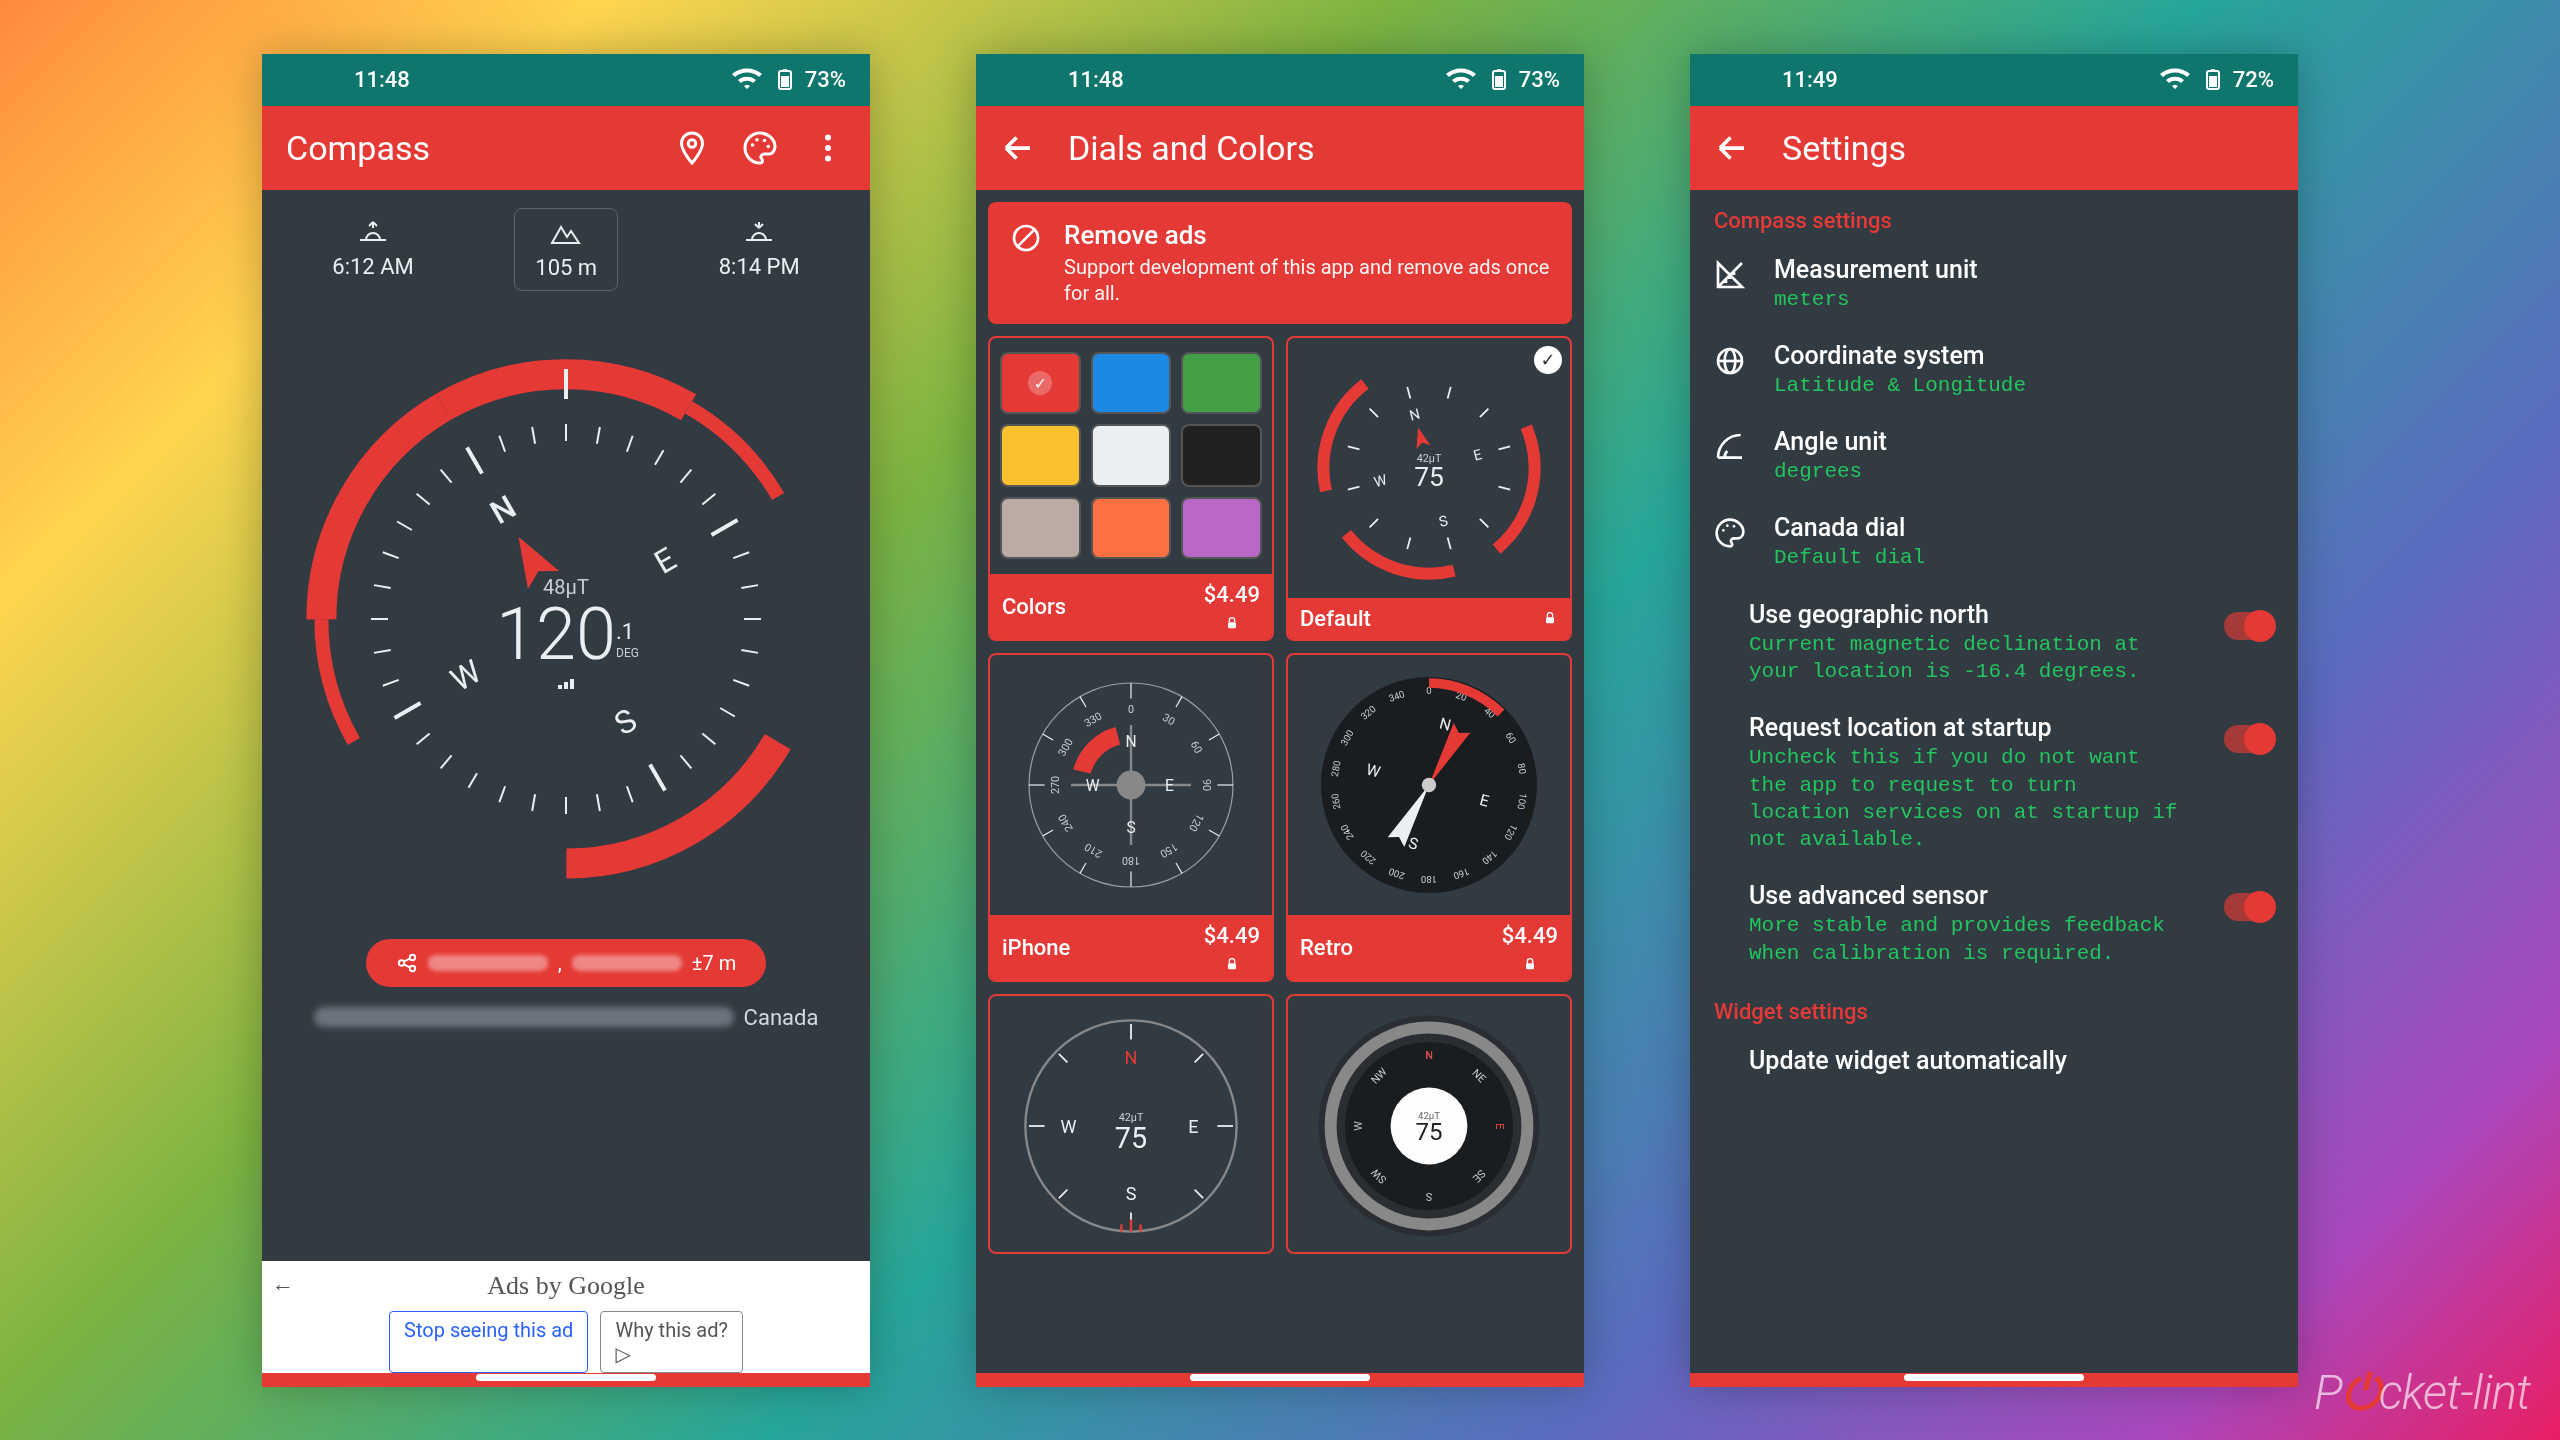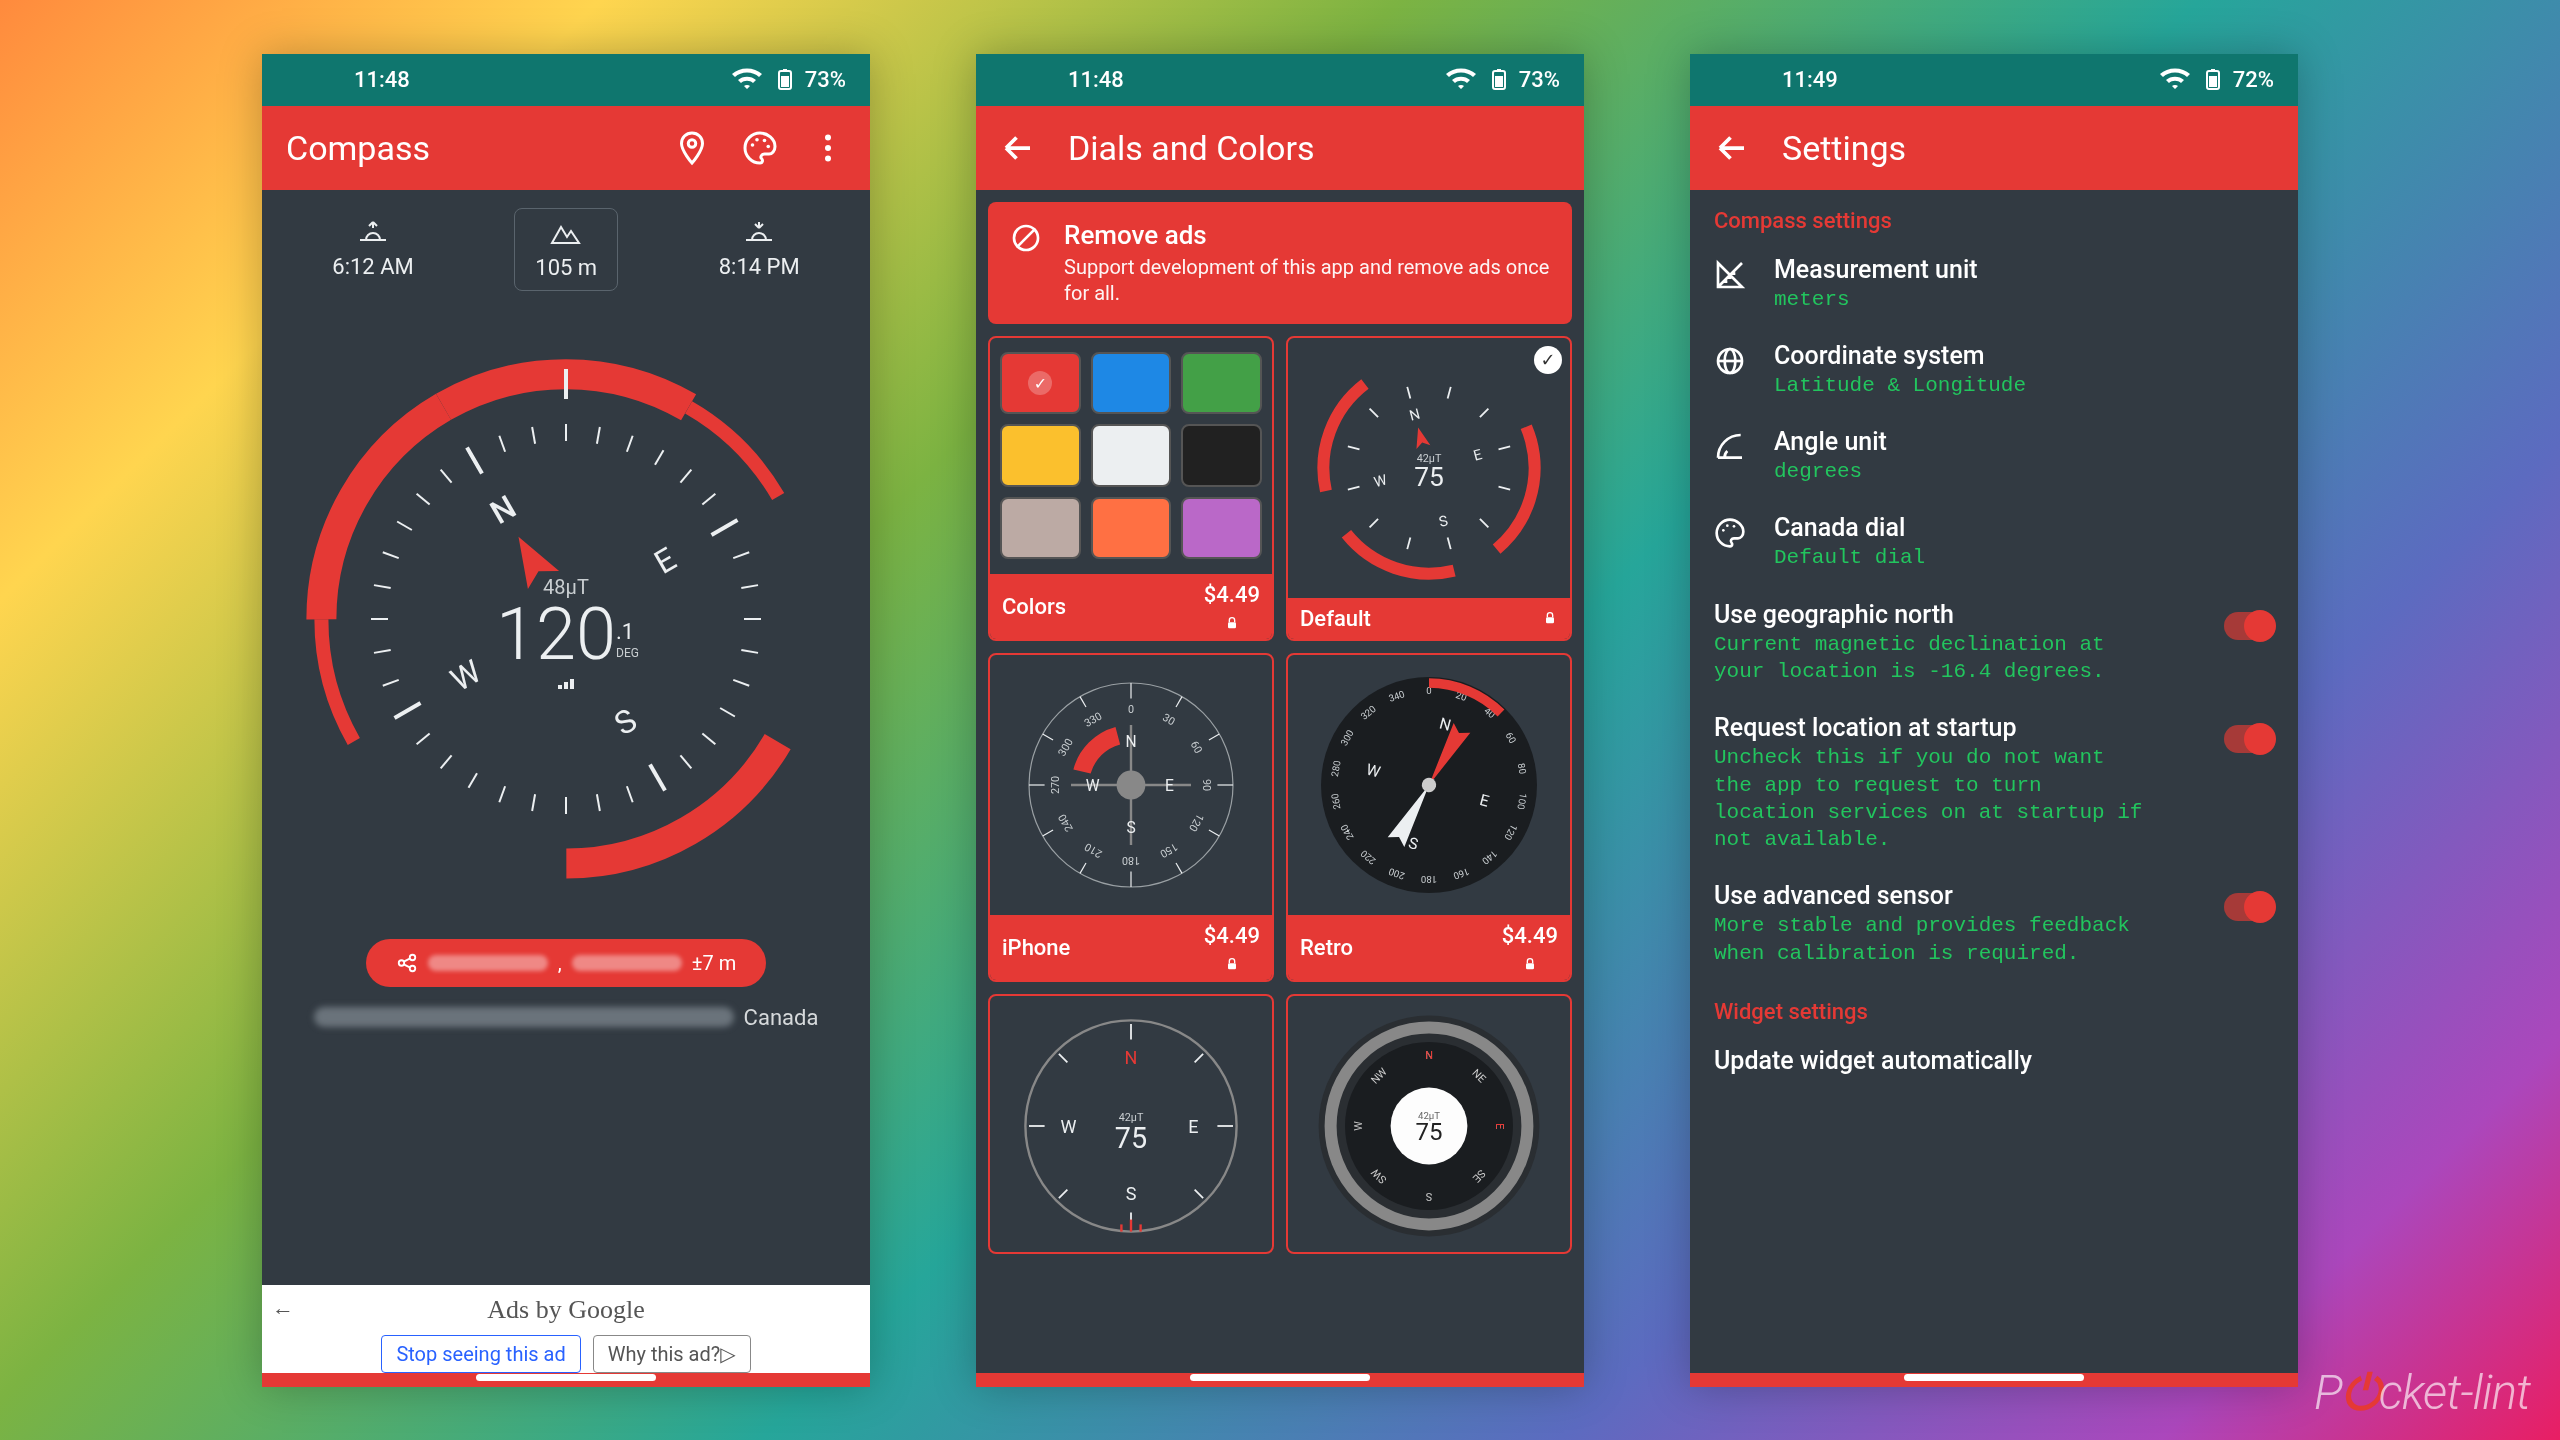--- a/index.html
+++ b/index.html
@@ -40,21 +40,21 @@
 .compass-wrap { display:flex; justify-content:center; margin-top: 30px; }
 .compass-svg { width: 560px; height: 560px; }
 .loc-chip { margin: 40px auto 0; width: 400px; height: 48px; background: #e53935; border-radius: 24px; display:flex; align-items:center; justify-content:center; gap:10px; color:#fff; font-size:20px; }
 .loc-line { margin: 18px auto 0; text-align:center; color:#d6d9db; font-size:22px; display:flex; align-items:center; justify-content:center; gap:10px; }
 .loc-line .blur { display:inline-block; width:420px; height:20px; background:#6a737b; border-radius:10px; filter:blur(3px); }
 .ad-bar { background:#fff; color:#555; padding: 10px 12px 14px; position:relative; }
 .ad-back { position:absolute; left:10px; top:10px; font-size:22px; color:#555; }
 .ad-title { text-align:center; font-size:26px; color:#555; font-family: Georgia, serif; }
 .ad-btns { display:flex; justify-content:center; gap:12px; margin-top:10px; }
 .ad-btn { border:1px solid #2962ff; color:#2962ff; padding:6px 14px; border-radius:4px; font-size:20px; background:#fff; }
-.ad-btn.gray { border-color:#888; color:#555; display:flex; align-items:flex-start; gap:0; }
+.ad-btn.gray { border-color:#888; color:#555; display:flex; align-items:flex-start; gap:0;flex-direction:column; }
 
 
 .remove-ads { margin:12px; background:#e53935; border-radius:8px; padding:18px 22px; display:flex; gap:22px; color:#fff; }
 .remove-ads .txt h3 { font-size:26px; font-weight:500; margin-bottom:4px; }
 .remove-ads .txt p { font-size:20px; line-height:1.3; opacity:0.95; }
 .dial-grid { display:grid; grid-template-columns: 1fr 1fr; gap:12px; padding: 0 12px 12px; }
 .dial-card { background:#323a42; border:2px solid #e53935; border-radius:8px; overflow:hidden; display:flex; flex-direction:column; }
 .dial-card .body { flex:1; padding:10px; display:flex; align-items:center; justify-content:center; position:relative; }
 .dial-card .footer { background:#e53935; color:#fff; display:flex; align-items:center; padding:8px 12px; font-size:22px; font-weight:500; }
 .dial-card .footer .price { margin-left:auto; display:flex; align-items:center; gap:8px;flex-direction:column; }
@@ -65,21 +65,21 @@
 .mini-compass { width:240px; height:240px; }
 
 
 .section-hdr { color:#e53935; font-size:22px; font-weight:500; padding: 18px 24px 8px; }
 .setting-row { display:flex; align-items:flex-start; gap:24px; padding: 14px 24px; color:#fff; }
 .setting-row .ico { width:36px; flex:none; margin-top:4px; }
 .setting-row .txt h4 { font-size:25px; font-weight:500; }
 .setting-row .txt p { font-size:21px; color:#22c55e; margin-top:2px; line-height:1.3;font-family:Liberation Mono, monospace; }
 .setting-row .toggle { margin-left:auto; width:50px; height:28px; background:#a63a38; border-radius:14px; position:relative; flex:none; margin-top:12px; }
 .setting-row .toggle::after { content:''; position:absolute; right:-2px; top:-2px; width:32px; height:32px; background:#e53935; border-radius:50%; }
-.setting-row.noico { padding-left: 24px; }
+.setting-row.noico { padding-left: 24px; margin-left: 35px; }
 .setting-row.noico .txt { width: 440px; }
 
 .navbar { position:absolute; bottom:6px; left:50%; transform:translateX(-50%); width:180px; height:7px; background:#fff; border-radius:4px; }
 .redstrip { position:absolute; bottom:0; left:0; right:0; height:14px; background:#e53935; }
 
 .watermark { position:absolute; right:30px; bottom:18px; color:rgba(255,255,255,0.65); font-size:48px; font-weight:300; font-style:italic; letter-spacing:-1px; }
 .watermark .o { color:#e53935; font-weight:600; }
 
 .blurspan { display:inline-block; height:16px; background:rgba(255,255,255,0.4); border-radius:8px; filter:blur(2px); }
 </style>

